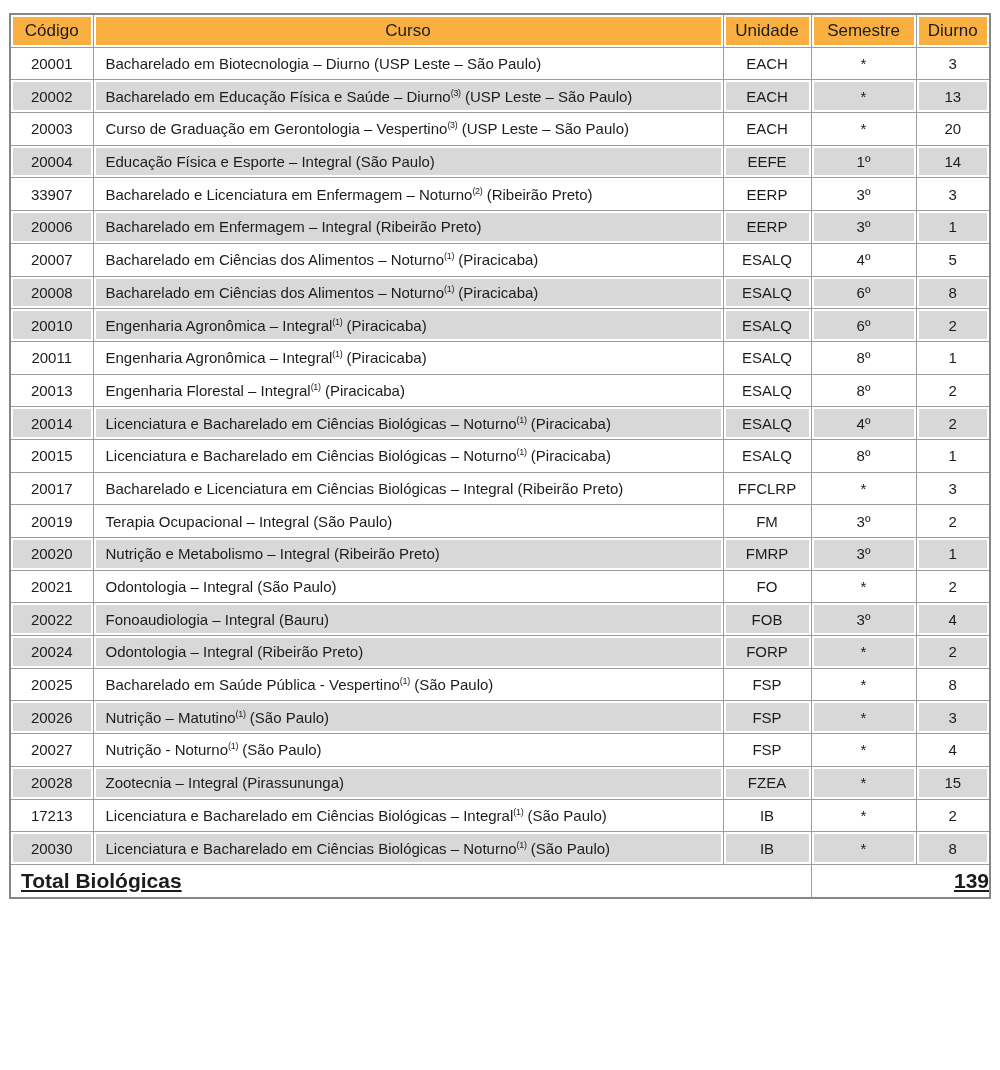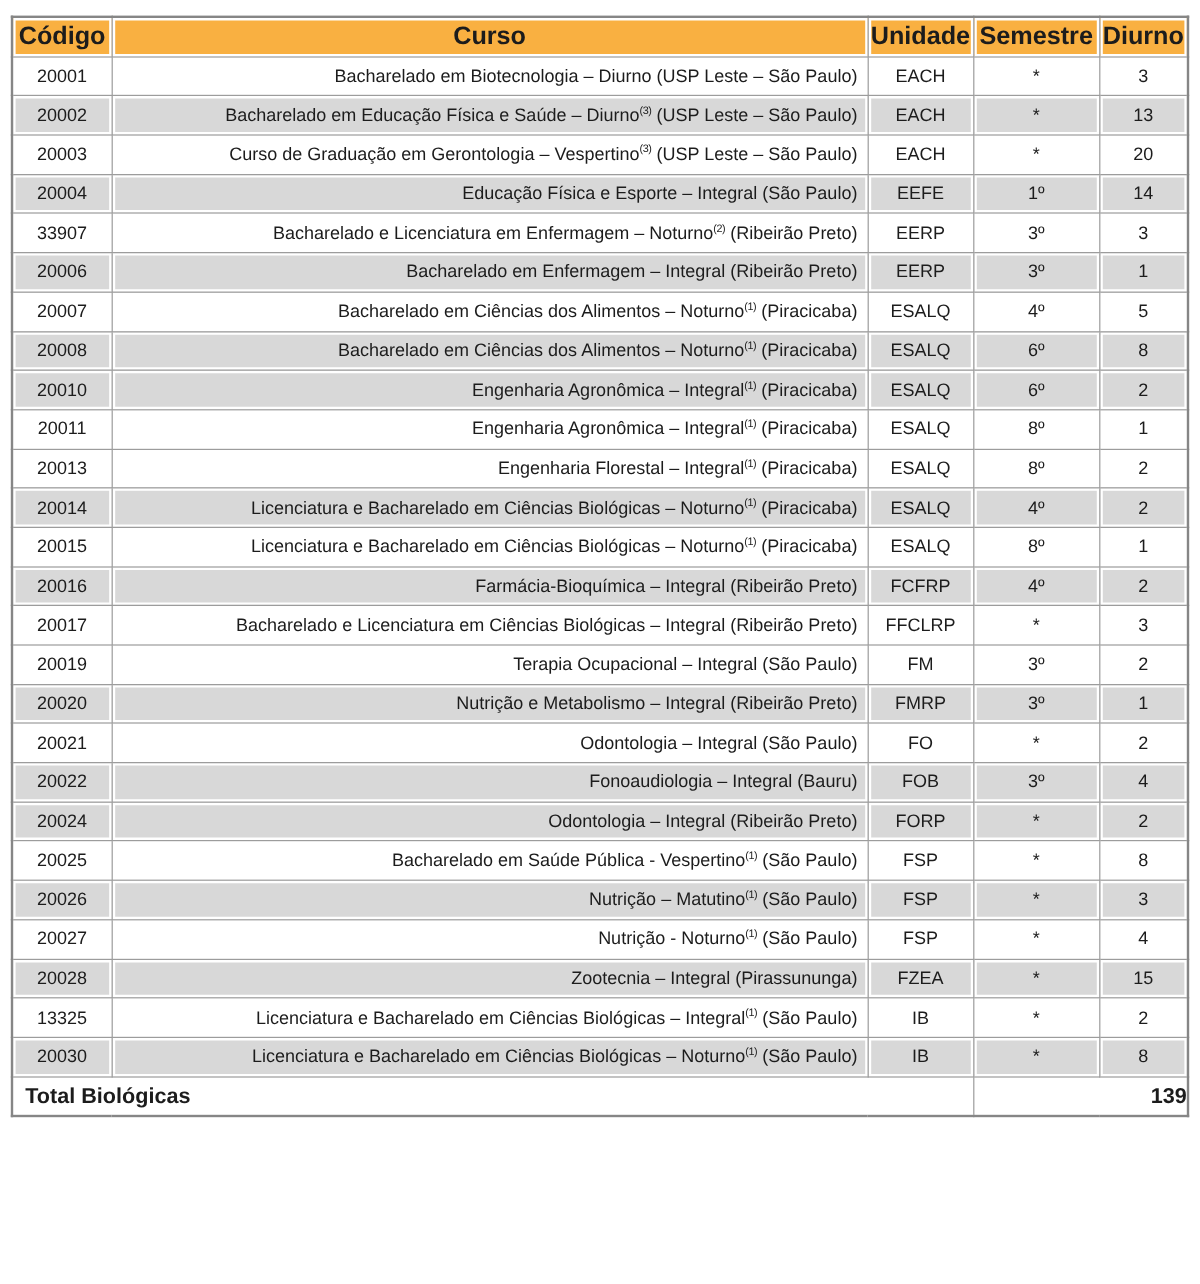--- a/index.html
+++ b/index.html
@@ -34,39 +34,39 @@
     box-shadow: inset 0 0 0 2px #ffffff; 
     height: 31.7px;
     padding: 0;
     font-size: 15px;
     vertical-align: middle;
     white-space: nowrap;
     overflow: hidden;
   }
   thead th {
     background: var(--header-bg);
-    font-weight: bold;
-    font-size: 21px;
+    font-weight: normal;
+    font-size: 17px;
     text-align: center;
     color: var(--text);
   }
   tbody td { background: #ffffff; text-align: center; }
   tbody tr.alt td { background: var(--alt-bg); }
   td.c-curso {
-    text-align: right;
+    text-align: left;
     padding-left: 12px;
     padding-right: 8px;
   }
   td.c-curso sup {
     font-size: 9px;
     line-height: 0;
     vertical-align: super;
     letter-spacing: -0.3px;
   }
-  tfoot td { background: #ffffff; font-weight: bold; font-size: 18px; }
+  tfoot td { background: #ffffff; font-weight: bold; font-size: 21px; text-decoration: underline; }
   tfoot td.f-label { text-align: left; padding-left: 10px; }
   tfoot td.f-total { text-align: right; }
 </style>
 </head>
 <body>
 
 <table class="courses">
   <colgroup>
     <col class="w-codigo">
     <col class="w-curso">
@@ -168,27 +168,20 @@
     <td class="c-semestre">4º</td>
     <td class="c-vagas">2</td>
   </tr>
       <tr>
     <td class="c-codigo">20015</td>
     <td class="c-curso"><span>Licenciatura e Bacharelado em Ciências Biológicas – Noturno</span><sup>(1)</sup><span> (Piracicaba)</span></td>
     <td class="c-unidade">ESALQ</td>
     <td class="c-semestre">8º</td>
     <td class="c-vagas">1</td>
   </tr>
-      <tr class="alt">
-    <td class="c-codigo">20016</td>
-    <td class="c-curso"><span>Farmácia-Bioquímica – Integral (Ribeirão Preto)</span><sup></sup><span></span></td>
-    <td class="c-unidade">FCFRP</td>
-    <td class="c-semestre">4º</td>
-    <td class="c-vagas">2</td>
-  </tr>
       <tr>
     <td class="c-codigo">20017</td>
     <td class="c-curso"><span>Bacharelado e Licenciatura em Ciências Biológicas – Integral (Ribeirão Preto)</span><sup></sup><span></span></td>
     <td class="c-unidade">FFCLRP</td>
     <td class="c-semestre">*</td>
     <td class="c-vagas">3</td>
   </tr>
       <tr>
     <td class="c-codigo">20019</td>
     <td class="c-curso"><span>Terapia Ocupacional – Integral (São Paulo)</span><sup></sup><span></span></td>
@@ -246,21 +239,21 @@
     <td class="c-vagas">4</td>
   </tr>
       <tr class="alt">
     <td class="c-codigo">20028</td>
     <td class="c-curso"><span>Zootecnia – Integral (Pirassununga)</span><sup></sup><span></span></td>
     <td class="c-unidade">FZEA</td>
     <td class="c-semestre">*</td>
     <td class="c-vagas">15</td>
   </tr>
       <tr>
-    <td class="c-codigo">13325</td>
+    <td class="c-codigo">17213</td>
     <td class="c-curso"><span>Licenciatura e Bacharelado em Ciências Biológicas – Integral</span><sup>(1)</sup><span> (São Paulo)</span></td>
     <td class="c-unidade">IB</td>
     <td class="c-semestre">*</td>
     <td class="c-vagas">2</td>
   </tr>
       <tr class="alt">
     <td class="c-codigo">20030</td>
     <td class="c-curso"><span>Licenciatura e Bacharelado em Ciências Biológicas – Noturno</span><sup>(1)</sup><span> (São Paulo)</span></td>
     <td class="c-unidade">IB</td>
     <td class="c-semestre">*</td>

